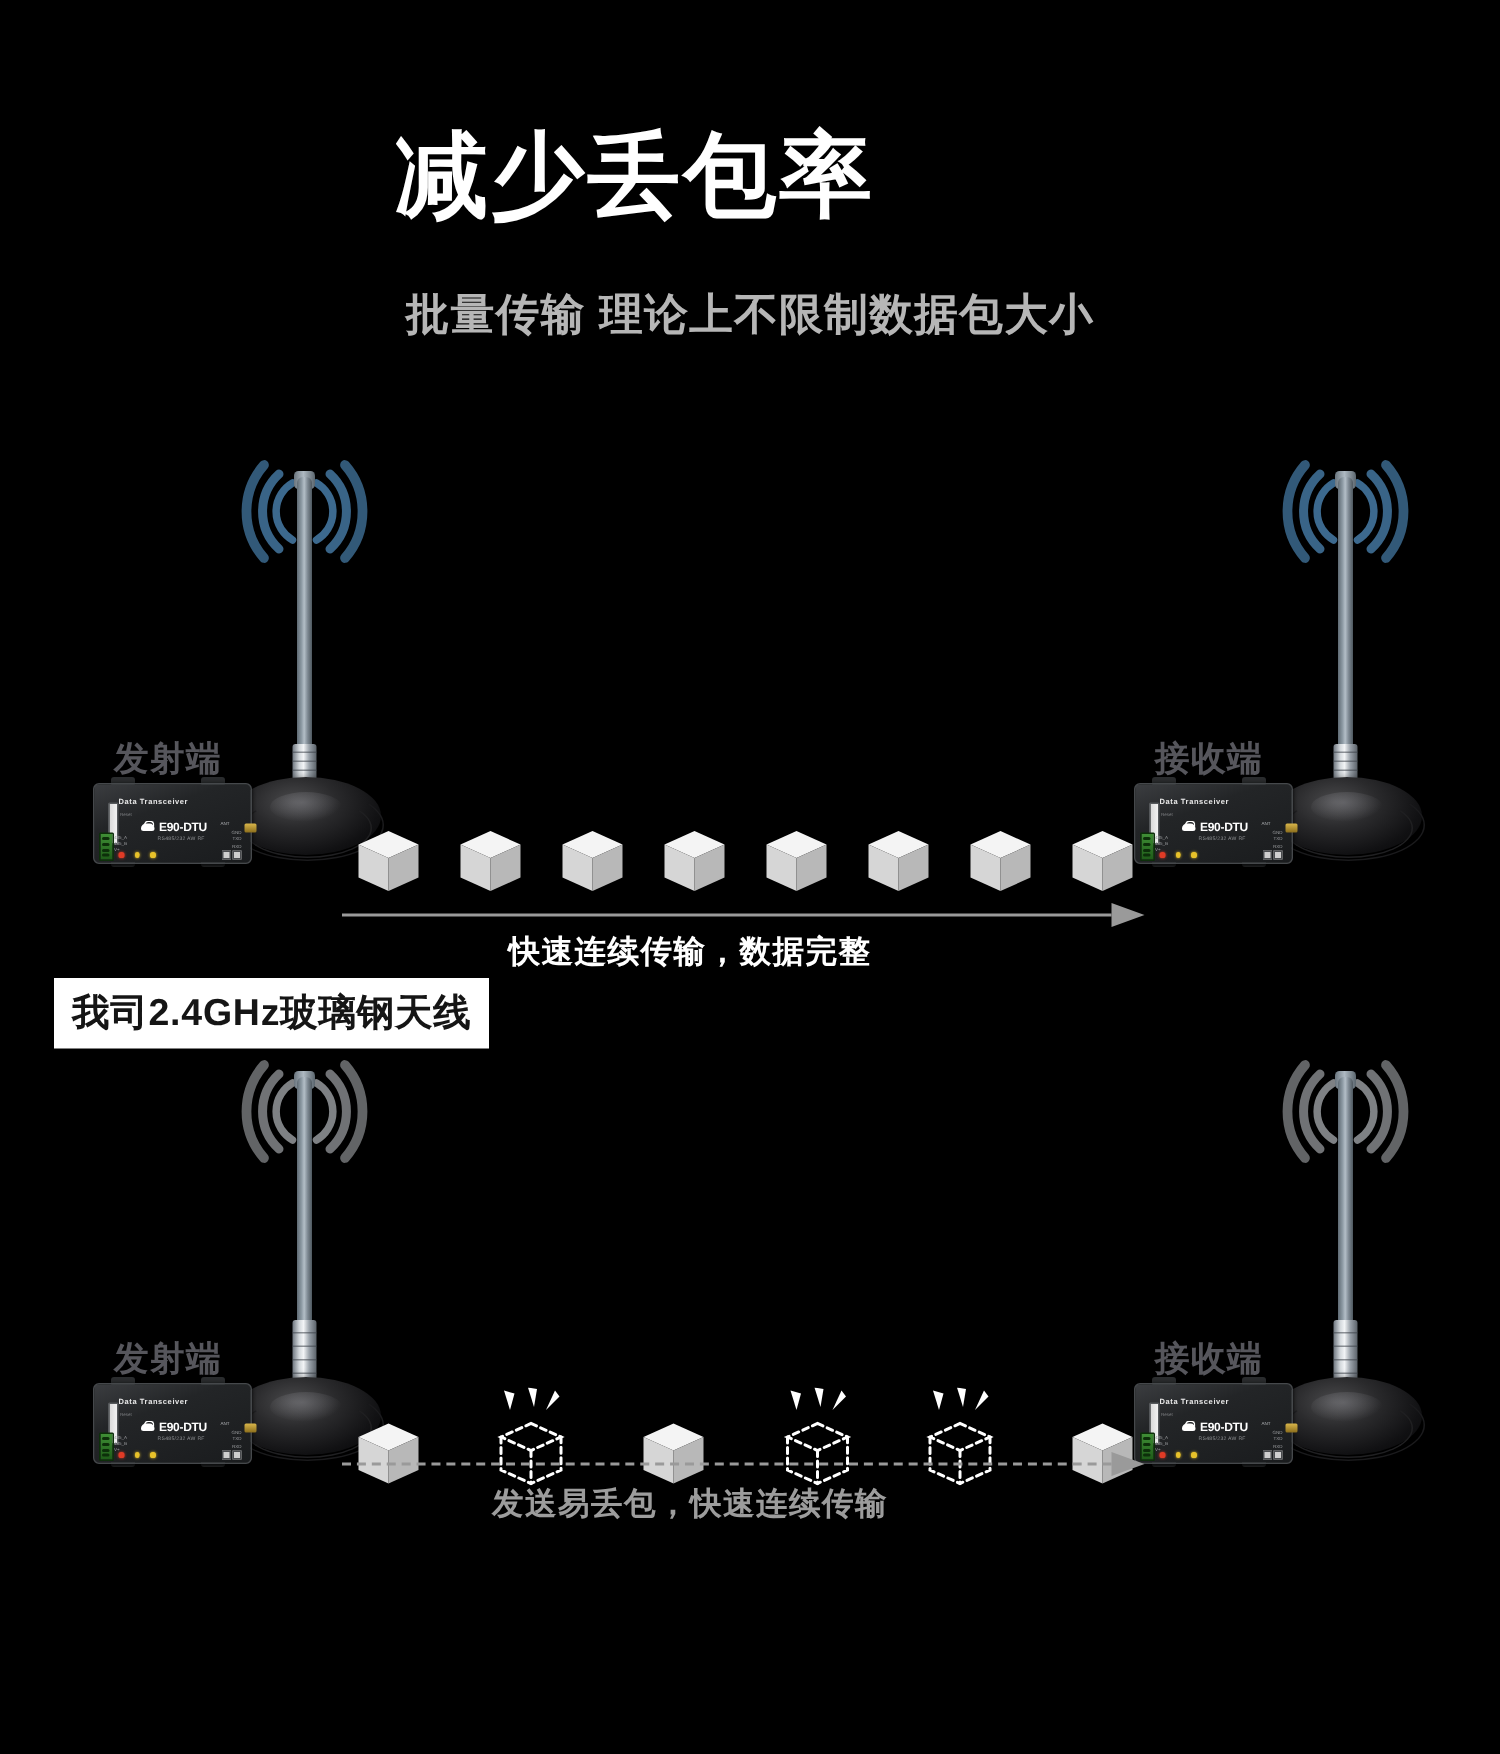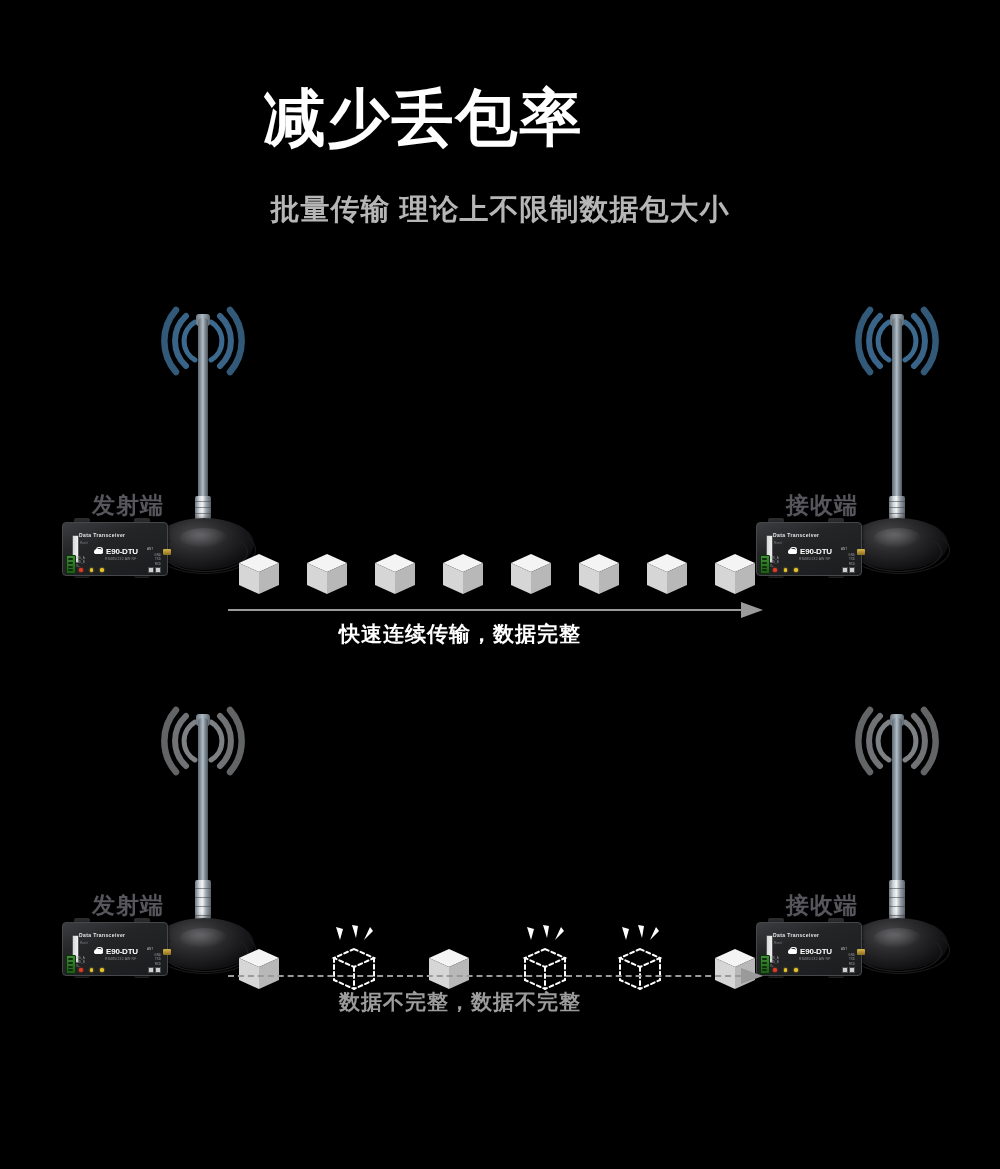--- a/index.html
+++ b/index.html
@@ -41,21 +41,20 @@
   .ep-left{left:48px;top:10px;}
   .ep-right{left:742px;top:10px;}
 
   .ep-label{
     position:absolute;top:200px;
     color:#56565c;
     font-size:23px;
     font-weight:bold;
     letter-spacing:1px;
     white-space:nowrap;
-    margin-left:16px;
   }
   .ep-left .ep-label{left:28px;}
   .ep-right .ep-label{left:28px;}
 
   
   .device{
     position:absolute;left:8px;top:228px;
     width:116px;height:60px;
   }
   .dev-body{
@@ -443,20 +442,21 @@
       </div>
 
     <div class="arrow" id="arrow-row-0" style="left:228px;top:322px;width:535px;">
       <span class="line"></span>
       <span class="head"></span>
     </div>
 
     <div class="caption cap-good" style="top:340px;">快速连续传输，数据完整</div>
   </div>
 
+  <div class="chip chip-light" style="left:36px;top:652px;">我司2.4GHz玻璃钢天线</div>
 
   <div class="row row2">
 
     <div class="endpoint ep-left">
       <div class="ep-label">发射端</div>
 
       <div class="antenna">
         <div class="waves">
           <svg width="110" height="90" viewBox="0 0 110 90">
             <g fill="none" stroke="#8c8f92" stroke-linecap="round">
@@ -681,17 +681,17 @@
             <polygon points="43,13 23,22 23,44 43,35" fill="#b8b8b8"></polygon>
           </svg>
         </div>
       </div>
 
     <div class="arrow dashed" id="arrow-row-1" style="left:228px;top:288px;width:535px;">
       <span class="line"></span>
       <span class="head"></span>
     </div>
 
-    <div class="caption cap-bad" style="top:308px;">数据不完整，数据不完整</div>
+    <div class="caption cap-bad" style="top:308px;">发送易丢包，快速连续传输</div>
   </div>
 
 
 </div>
 
 </body></html>

